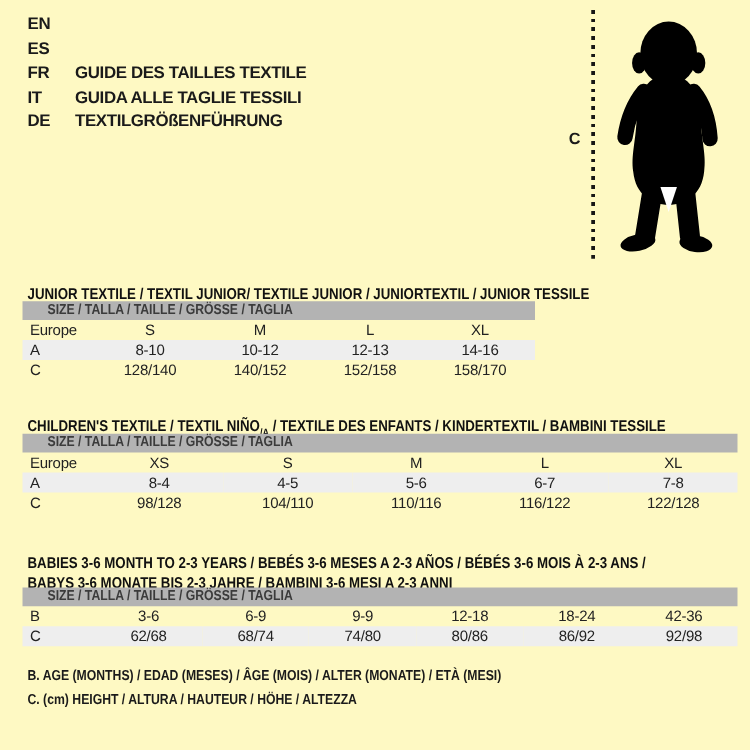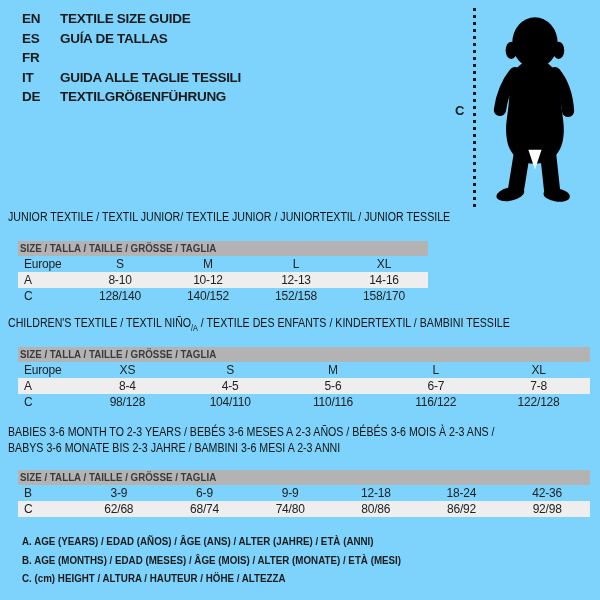--- a/index.html
+++ b/index.html
@@ -1,64 +1,63 @@
 <!DOCTYPE html>
 <html><head>
 <meta charset="utf-8">
 <style>
   html,body{margin:0;padding:0;background:#fff;}
   .canvas{
-    position:relative;width:600px;height:600px;background:#7dd3fc;overflow:hidden;
+    position:relative;width:600px;height:600px;background:#fef9c3;overflow:hidden;
     font-family:"Liberation Sans", sans-serif;color:#1a1a1a;
   }
   
   .lang-block{position:absolute;left:22px;top:9px;}
   .lang-row{display:flex;line-height:19.5px;font-size:13.5px;font-weight:700;letter-spacing:-0.3px;}
   .lang-code{width:38px;}
   
   .measure-line{position:absolute;left:473px;top:8px;width:3px;height:199px;
     background:repeating-linear-gradient(to bottom,#161616 0 3px,transparent 3px 7px);}
   .measure-label{position:absolute;left:455px;top:103px;font-size:13px;font-weight:700;}
   .silhouette{position:absolute;left:482px;top:9px;width:104px;height:200px;}
   
-  .sec-title{position:absolute;left:8px;font-size:12.5px;font-weight:400;color:#111;white-space:nowrap;}
+  .sec-title{position:absolute;left:22px;font-size:12.5px;font-weight:700;color:#111;white-space:nowrap;margin-top:18px;}
   .condensed{display:inline-block;transform:scaleX(0.85);transform-origin:0 50%;white-space:nowrap;}
   .two-line{line-height:16px;}
   
   .size-table{position:absolute;left:18px;}
   .t1{top:241px;width:410px;}
   .t2{top:347px;width:572px;}
   .t3{top:470px;width:572px;}
   .size-bar{height:15px;line-height:15px;background:#b3b3b3;color:#3b3b3b;
-    font-size:11.5px;font-weight:700;padding-left:2px;}
+    font-size:11.5px;font-weight:700;padding-left:20px;}
   table{width:100%;border-collapse:collapse;table-layout:fixed;}
   td{font-size:12px;color:#222;height:16px;padding:0;text-align:center;letter-spacing:-0.2px;margin-top:45px;}
   td.label{text-align:left;padding-left:6px;}
   col.label-col{width:58px;}
   tr.shaded{background:#eeeeee;}
   
   .footnotes{position:absolute;left:22px;top:532px;font-size:11.5px;font-weight:700;line-height:18.5px;}
   .footnote{white-space:nowrap;}
 </style>
 </head>
 <body>
 
 <div class="canvas">
 
   <div class="lang-block">
     <div class="lang-row">
       <span class="lang-code">EN</span>
-      <span class="lang-label">TEXTILE SIZE GUIDE</span>
     </div>
     <div class="lang-row">
       <span class="lang-code">ES</span>
-      <span class="lang-label">GUÍA DE TALLAS</span>
     </div>
     <div class="lang-row">
       <span class="lang-code">FR</span>
+      <span class="lang-label">GUIDE DES TAILLES TEXTILE</span>
     </div>
     <div class="lang-row">
       <span class="lang-code">IT</span>
       <span class="lang-label">GUIDA ALLE TAGLIE TESSILI</span>
     </div>
     <div class="lang-row">
       <span class="lang-code">DE</span>
       <span class="lang-label">TEXTILGRÖßENFÜHRUNG</span>
     </div>
   </div>
@@ -181,39 +180,38 @@
           <col>
           <col>
           <col>
           <col>
           <col>
           <col>
         </colgroup>
       <tbody>
       <tr>
         <td class="label">B</td>
-        <td>3-9</td>
+        <td>3-6</td>
         <td>6-9</td>
         <td>9-9</td>
         <td>12-18</td>
         <td>18-24</td>
         <td>42-36</td>
       </tr>
       <tr class="shaded">
         <td class="label">C</td>
         <td>62/68</td>
         <td>68/74</td>
         <td>74/80</td>
         <td>80/86</td>
         <td>86/92</td>
         <td>92/98</td>
       </tr>
       </tbody>
     </table>
   </div>
 
   <div class="footnotes">
-    <div class="footnote"><span class="condensed">A. AGE (YEARS) / EDAD (AÑOS) / ÂGE (ANS) / ALTER (JAHRE) / ETÀ (ANNI)</span></div>
     <div class="footnote"><span class="condensed">B. AGE (MONTHS) / EDAD (MESES) / ÂGE (MOIS) / ALTER (MONATE) / ETÀ (MESI)</span></div>
     <div class="footnote"><span class="condensed">C. (cm) HEIGHT / ALTURA / HAUTEUR / HÖHE / ALTEZZA</span></div>
   </div>
 
 </div>
 
 </body></html>

